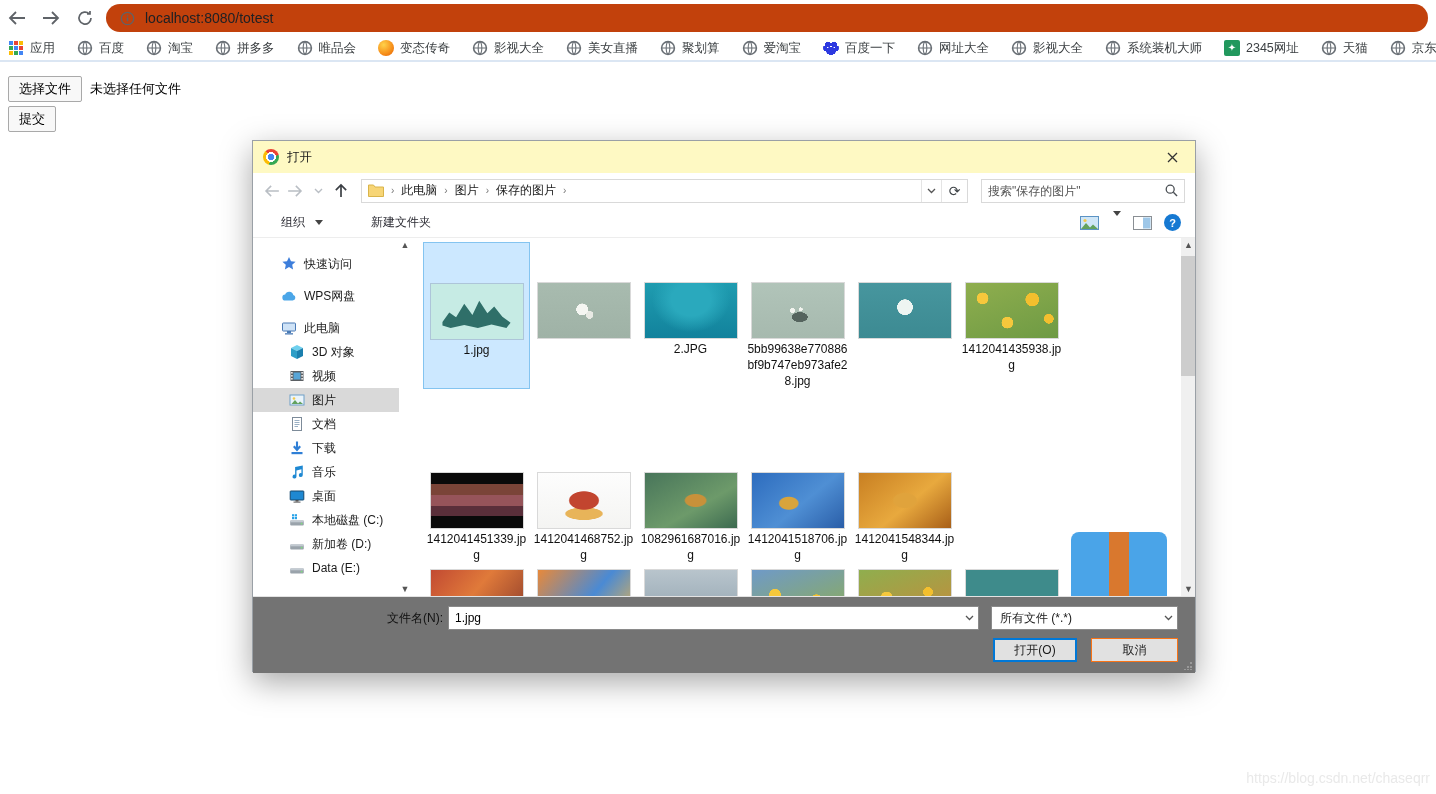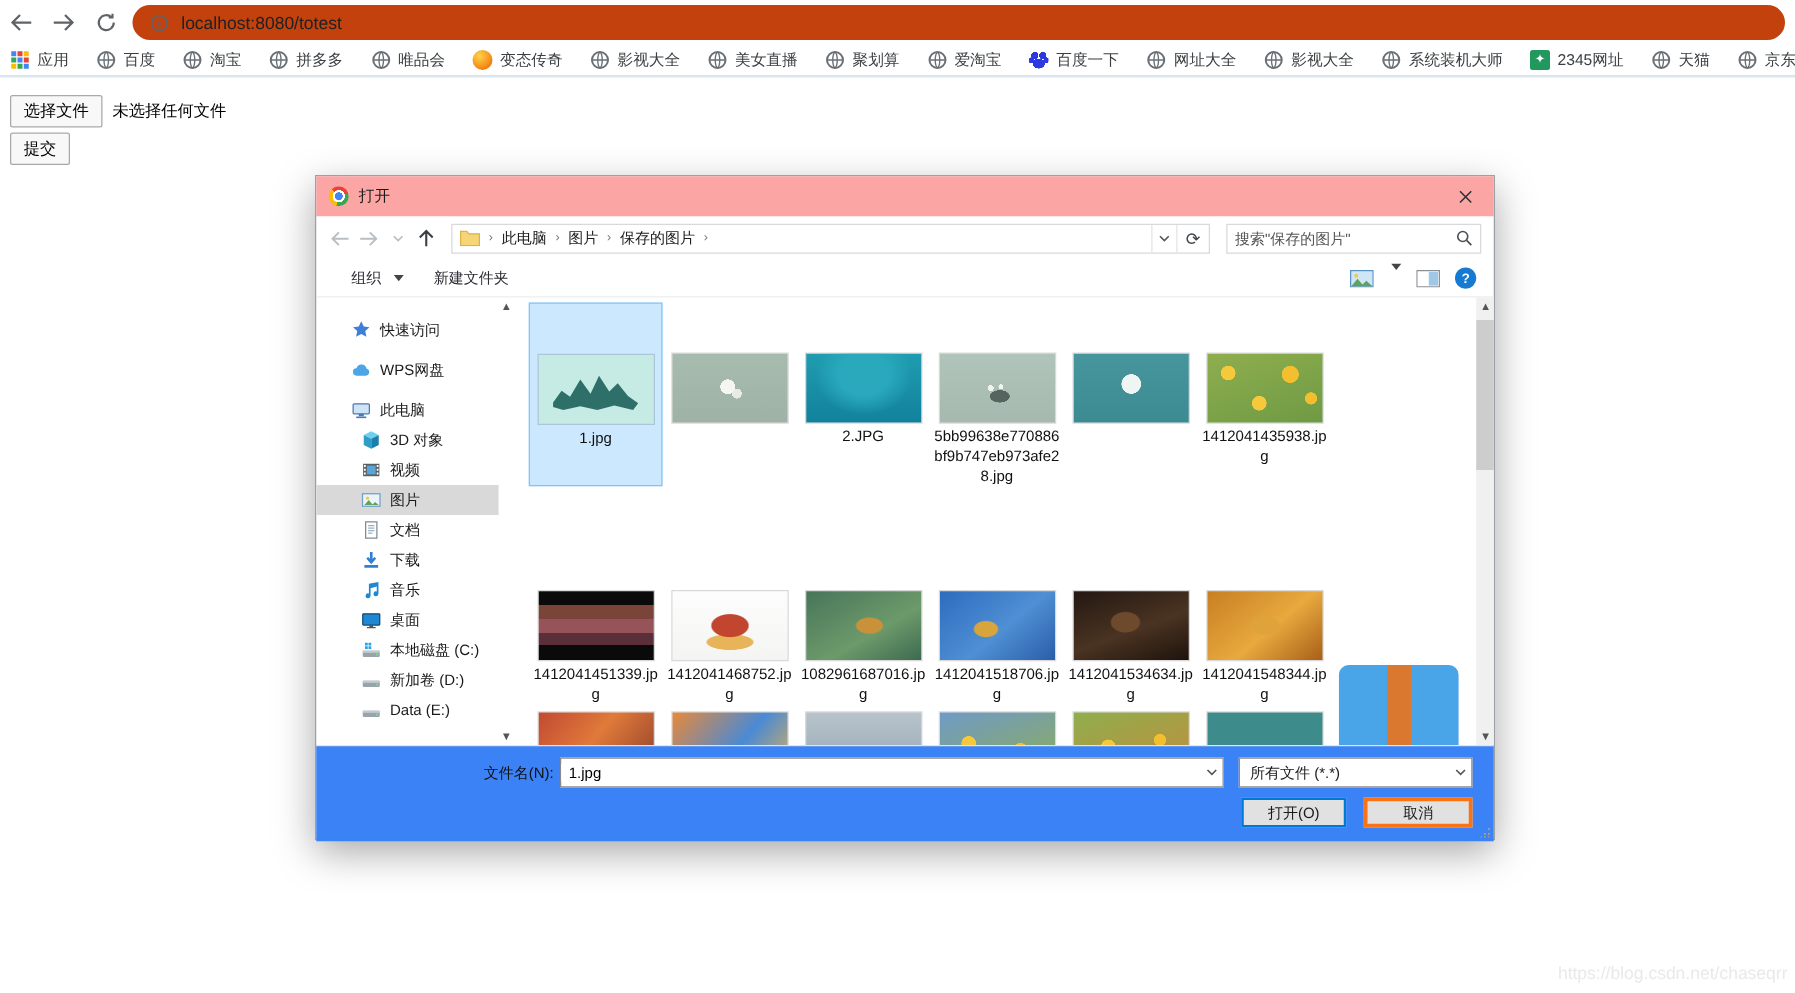--- a/index.html
+++ b/index.html
@@ -38,21 +38,21 @@
   .upload-form { position:absolute; left:8px; top:76px; }
   .native-btn { display:inline-block; background:#f8f8f8; border:1px solid #a9a9a9; border-radius:2px;
     font-size:13px; color:#000; padding:3px 10px; }
   .no-file { font-size:13px; color:#000; margin-left:8px; }
   .submit-row { margin-top:4px; }
 
   
   .dialog { position:absolute; left:252px; top:140px; width:944px; height:532px; background:#fff;
     border:1px solid #9aa0a6; box-shadow:0 10px 30px rgba(0,0,0,.35); font-size:12px; color:#1a1a1a; }
   .dlg-titlebar { position:absolute; left:0; top:0; right:0; height:32px; display:flex;
-    align-items:center; padding-left:10px; gap:8px; background:#fca5a5; }
+    align-items:center; padding-left:10px; gap:8px; background:#fef9c3; }
   .chrome-logo { width:16px; height:16px; border-radius:50%;
     background:radial-gradient(circle 3.2px at 50% 50%, #4285f4 97%, rgba(0,0,0,0)),
     radial-gradient(circle 5px at 50% 50%, #fff 97%, rgba(0,0,0,0)),
     conic-gradient(from -45deg, #ea4335 0 120deg, #34a853 0 240deg, #fbbc04 0 360deg); }
   .dlg-title { font-size:12.5px; }
   .dlg-close { position:absolute; right:0; top:0; width:45px; height:32px; display:flex;
     align-items:center; justify-content:center; }
 
   .dlg-nav { position:absolute; left:0; top:32px; right:0; height:35px; display:flex;
     align-items:center; padding:0 10px; gap:5px; }
@@ -68,21 +68,21 @@
   .search-box { width:204px; height:24px; border:1px solid #d9d9d9; background:#fff; margin-left:8px;
     display:flex; align-items:center; padding:0 6px; }
   .search-box input { flex:1; border:none; outline:none; font-size:12px; color:#333;
     font-family:"Liberation Sans", sans-serif; background:transparent; }
   .search-box input::placeholder { color:#555; }
 
   .dlg-toolbar { position:absolute; left:0; top:67px; right:0; height:30px; display:flex;
     align-items:center; padding:0 14px 0 28px; gap:8px; border-bottom:1px solid #ededed; color:#2b2b33; }
   .tb-caret { width:0; height:0; border-left:4px solid transparent; border-right:4px solid transparent;
     border-top:5px solid #444; margin-left:2px; }
-  .tb-newfolder { margin-left:16px; }
+  .tb-newfolder { margin-left:40px; }
   .tb-right { margin-left:auto; display:flex; align-items:center; gap:12px; }
   .help-circle { width:17px; height:17px; border-radius:50%; background:#1679d2; color:#fff;
     font-size:11px; font-weight:bold; display:flex; align-items:center; justify-content:center; }
 
   .dlg-body { position:absolute; left:0; top:97px; right:0; height:358px; overflow:hidden; }
 
   .sidebar { position:absolute; left:0; top:0; width:146px; height:358px; padding-top:14px; }
   .side-item { height:24px; display:flex; align-items:center; gap:7px; padding-left:28px; }
   .side-item.lvl1 { padding-left:36px; }
   .side-item.gap { margin-top:8px; }
@@ -105,35 +105,35 @@
     clip-path:polygon(0 80%,10% 48%,20% 64%,32% 18%,44% 56%,54% 8%,66% 50%,76% 28%,88% 62%,100% 82%,
       94% 100%,72% 88%,52% 100%,32% 90%,12% 100%,0 92%); }
   .row3 .twrap { height:auto; align-items:flex-start; }
   .thumb-archive { width:96px; height:96px; margin-top:-38px; border-radius:8px 8px 3px 3px; outline:none; }
   .thumb-archive::after { content:''; position:absolute; left:26px; bottom:8px; width:44px; height:16px;
     border:4px solid #fff; border-radius:4px; background:rgba(0,0,0,0); }
 
   .list-scroll { position:absolute; left:928px; top:0; width:15px; height:358px; background:#f0f0f0; }
   .list-thumb { position:absolute; left:0; top:18px; width:100%; height:120px; background:#cdcdcd; }
 
-  .dlg-footer { position:absolute; left:0; top:455px; right:0; height:77px; background:#3b82f6;
+  .dlg-footer { position:absolute; left:0; top:455px; right:0; height:77px; background:#737373;
     border-top:1px solid #e3e3e3;padding-left:16px; }
   .fn-label { position:absolute; left:0; top:13px; width:190px; text-align:right; color:#111; }
   .fn-input { position:absolute; left:195px; top:9px; width:531px; height:24px; background:#fff;
     border:1px solid #8a8a8a; display:flex; align-items:center; }
   .fn-input input { flex:1; border:none; outline:none; padding:0 6px; font-size:12px;
     font-family:"Liberation Sans", sans-serif; }
   .fn-chev { width:18px; display:flex; justify-content:center; }
   .ft-combo { position:absolute; left:738px; top:9px; width:187px; height:24px; background:#fff;
     border:1px solid #8a8a8a; display:flex; align-items:center; padding-left:8px; }
   .ft-combo .fn-chev { margin-left:auto; }
   .btn-open { position:absolute; left:740px; top:41px; width:84px; height:24px; background:#e1e1e1;
     border:2px solid #0078d7; font-size:12px; display:flex; align-items:center; justify-content:center; }
   .btn-cancel { position:absolute; left:838px; top:41px; width:87px; height:24px; background:#e1e1e1;
-    border:3px solid #f97316; font-size:12px; display:flex; align-items:center; justify-content:center; }
+    border:1px solid #f97316; font-size:12px; display:flex; align-items:center; justify-content:center; }
   .grip { position:absolute; right:3px; bottom:3px; width:8px; height:8px;
     background:radial-gradient(circle 1px at 7px 1px, #999 97%, rgba(0,0,0,0)),
     radial-gradient(circle 1px at 7px 5px, #999 97%, rgba(0,0,0,0)),
     radial-gradient(circle 1px at 4px 5px, #999 97%, rgba(0,0,0,0)),
     radial-gradient(circle 1px at 7px 8px, #999 97%, rgba(0,0,0,0)),
     radial-gradient(circle 1px at 4px 8px, #999 97%, rgba(0,0,0,0)),
     radial-gradient(circle 1px at 1px 8px, #999 97%, rgba(0,0,0,0)); }
 
   .watermark { position:absolute; right:6px; bottom:8px; font-size:14px; color:#e9e9e9; }
   svg { display:block; }
@@ -610,26 +610,20 @@
               <div class="fname">1082961687016.jpg</div>
             </div>
             <div class="fcell">
               <div class="twrap">
                 <div class="thumb" style="background: radial-gradient(18px 12px at 40% 55%, rgb(216, 164, 60) 0px, rgb(216, 164, 60) 50%, rgba(216, 164, 60, 0) 58%), linear-gradient(140deg, rgb(45, 108, 190), rgb(79, 143, 212) 55%, rgb(42, 94, 168));"></div>
               </div>
               <div class="fname">1412041518706.jpg</div>
             </div>
             <div class="fcell">
               <div class="twrap">
-                <div class="thumb" style="background: radial-gradient(20px 14px at 45% 45%, rgb(110, 74, 44) 0px, rgb(110, 74, 44) 55%, rgba(110, 74, 44, 0) 62%), linear-gradient(160deg, rgb(36, 24, 18), rgb(74, 51, 34) 55%, rgb(30, 19, 12));"></div>
-              </div>
-              <div class="fname">1412041534634.jpg</div>
-            </div>
-            <div class="fcell">
-              <div class="twrap">
                 <div class="thumb" style="background: radial-gradient(22px 14px, rgb(224, 163, 60) 0px, rgb(224, 163, 60) 50%, rgba(224, 163, 60, 0) 58%), linear-gradient(140deg, rgb(200, 127, 34), rgb(232, 169, 62) 55%, rgb(168, 95, 24));"></div>
               </div>
               <div class="fname">1412041548344.jpg</div>
             </div>
           </div>
         <div class="frow row3">
             <div class="fcell">
               <div class="twrap">
                 <div class="thumb" style="background: linear-gradient(130deg, rgb(194, 74, 50), rgb(224, 122, 58) 45%, rgb(138, 58, 42));"></div>
               </div>

